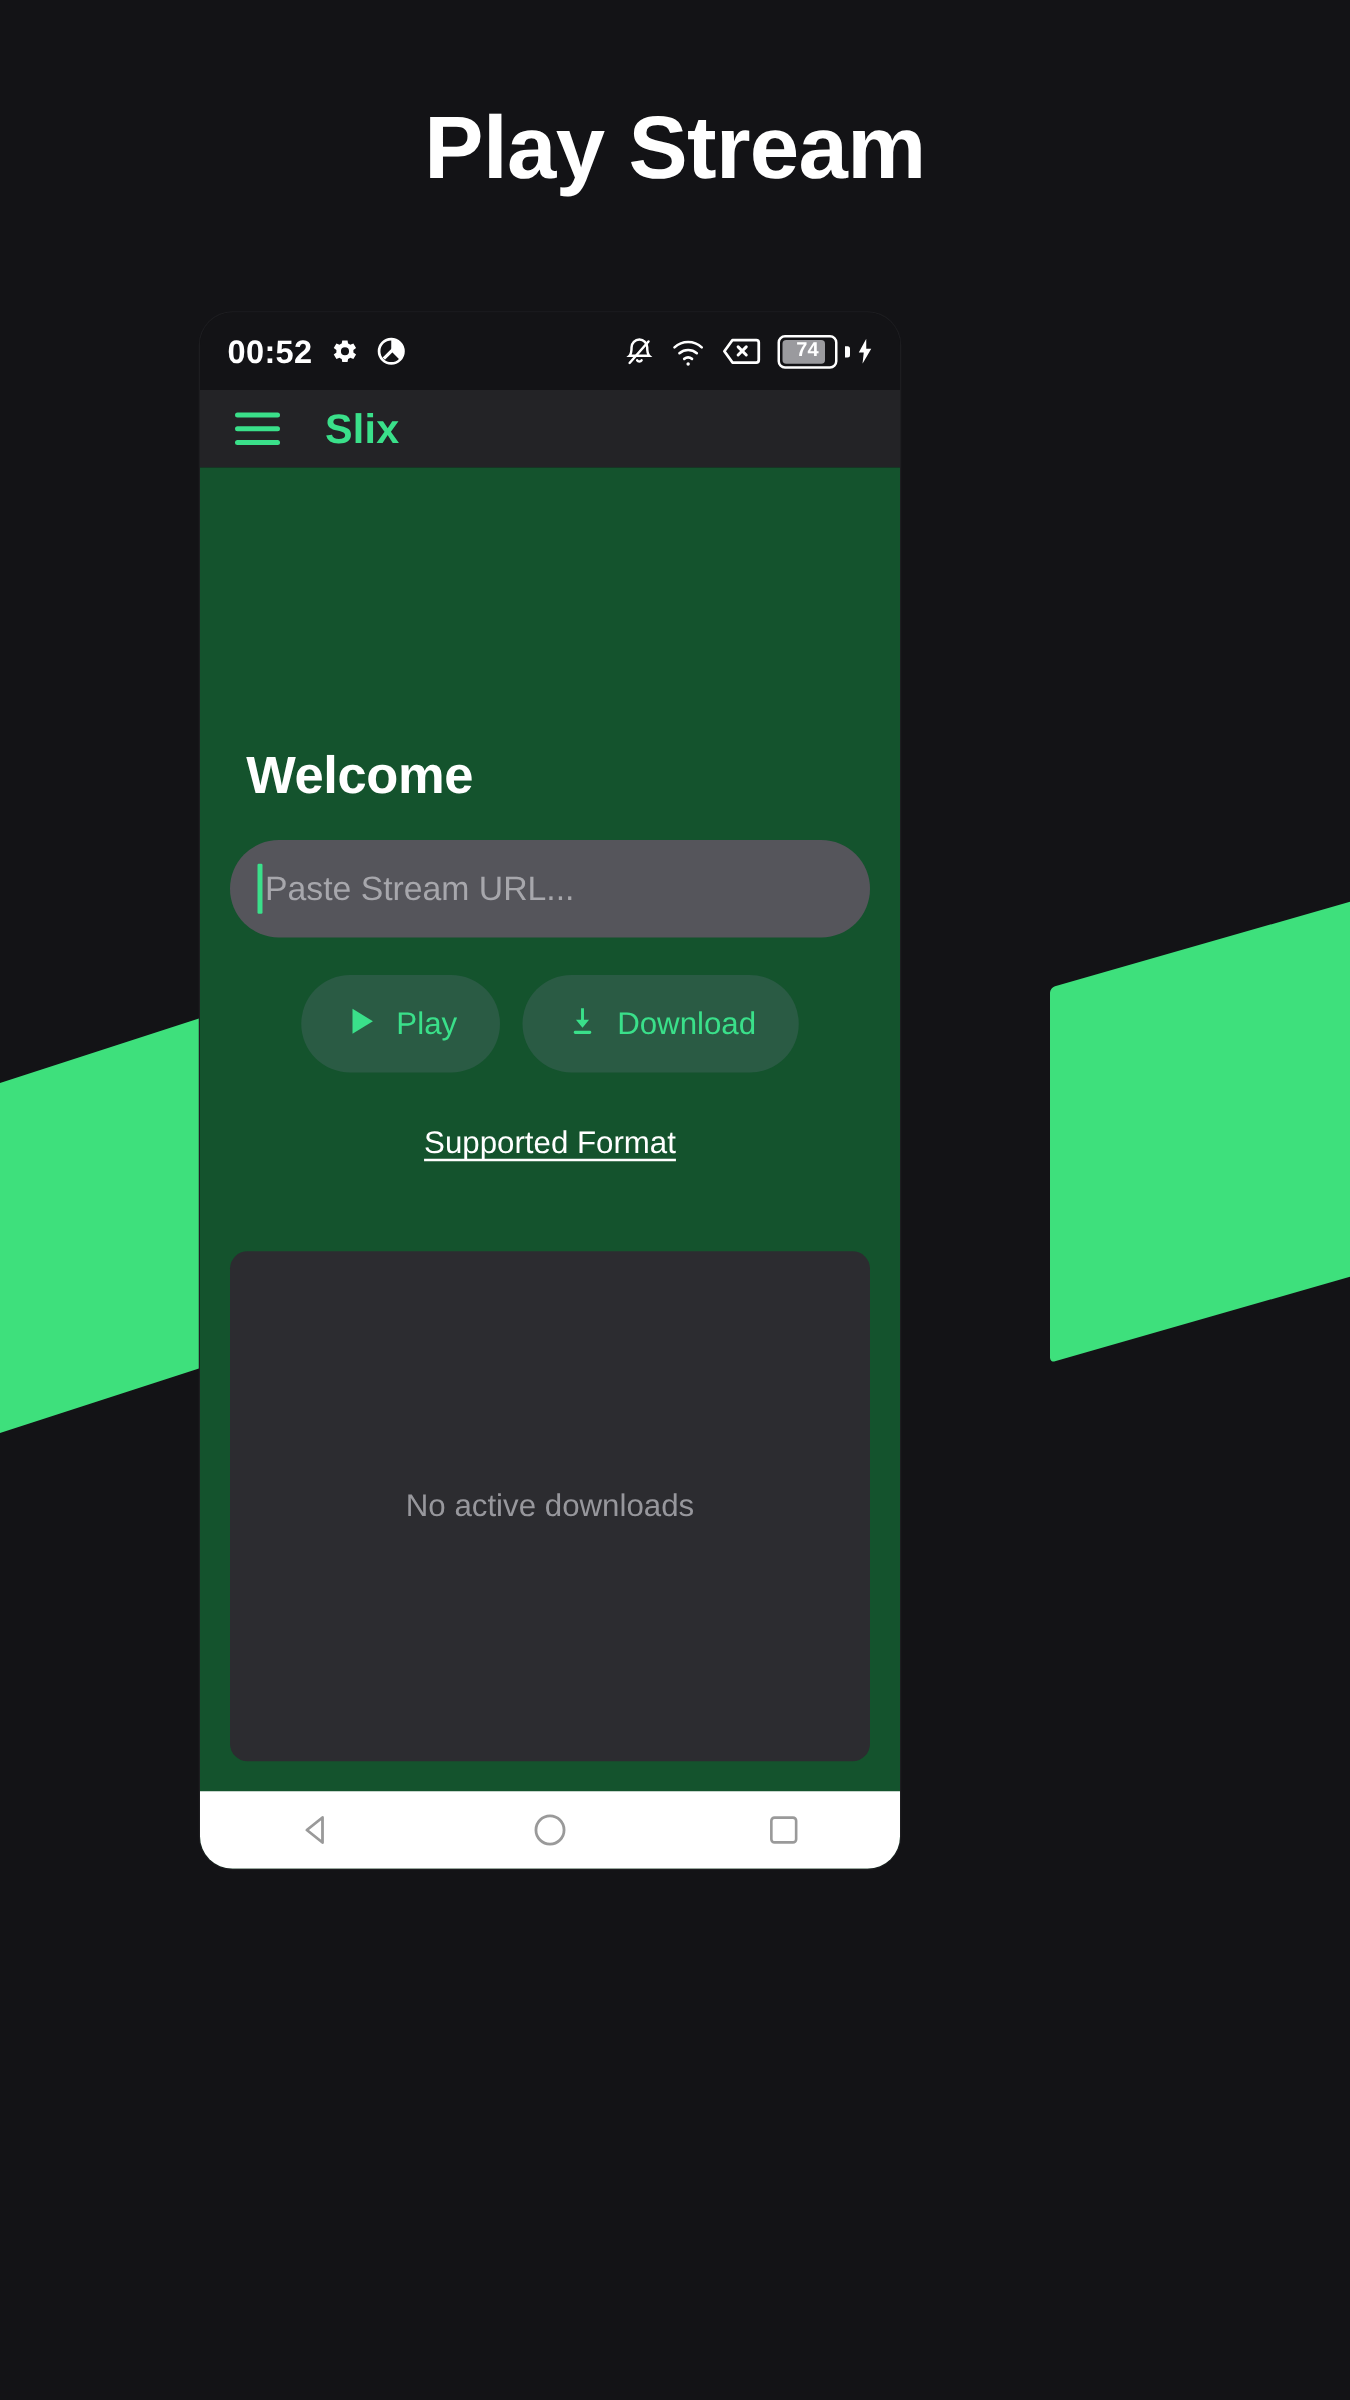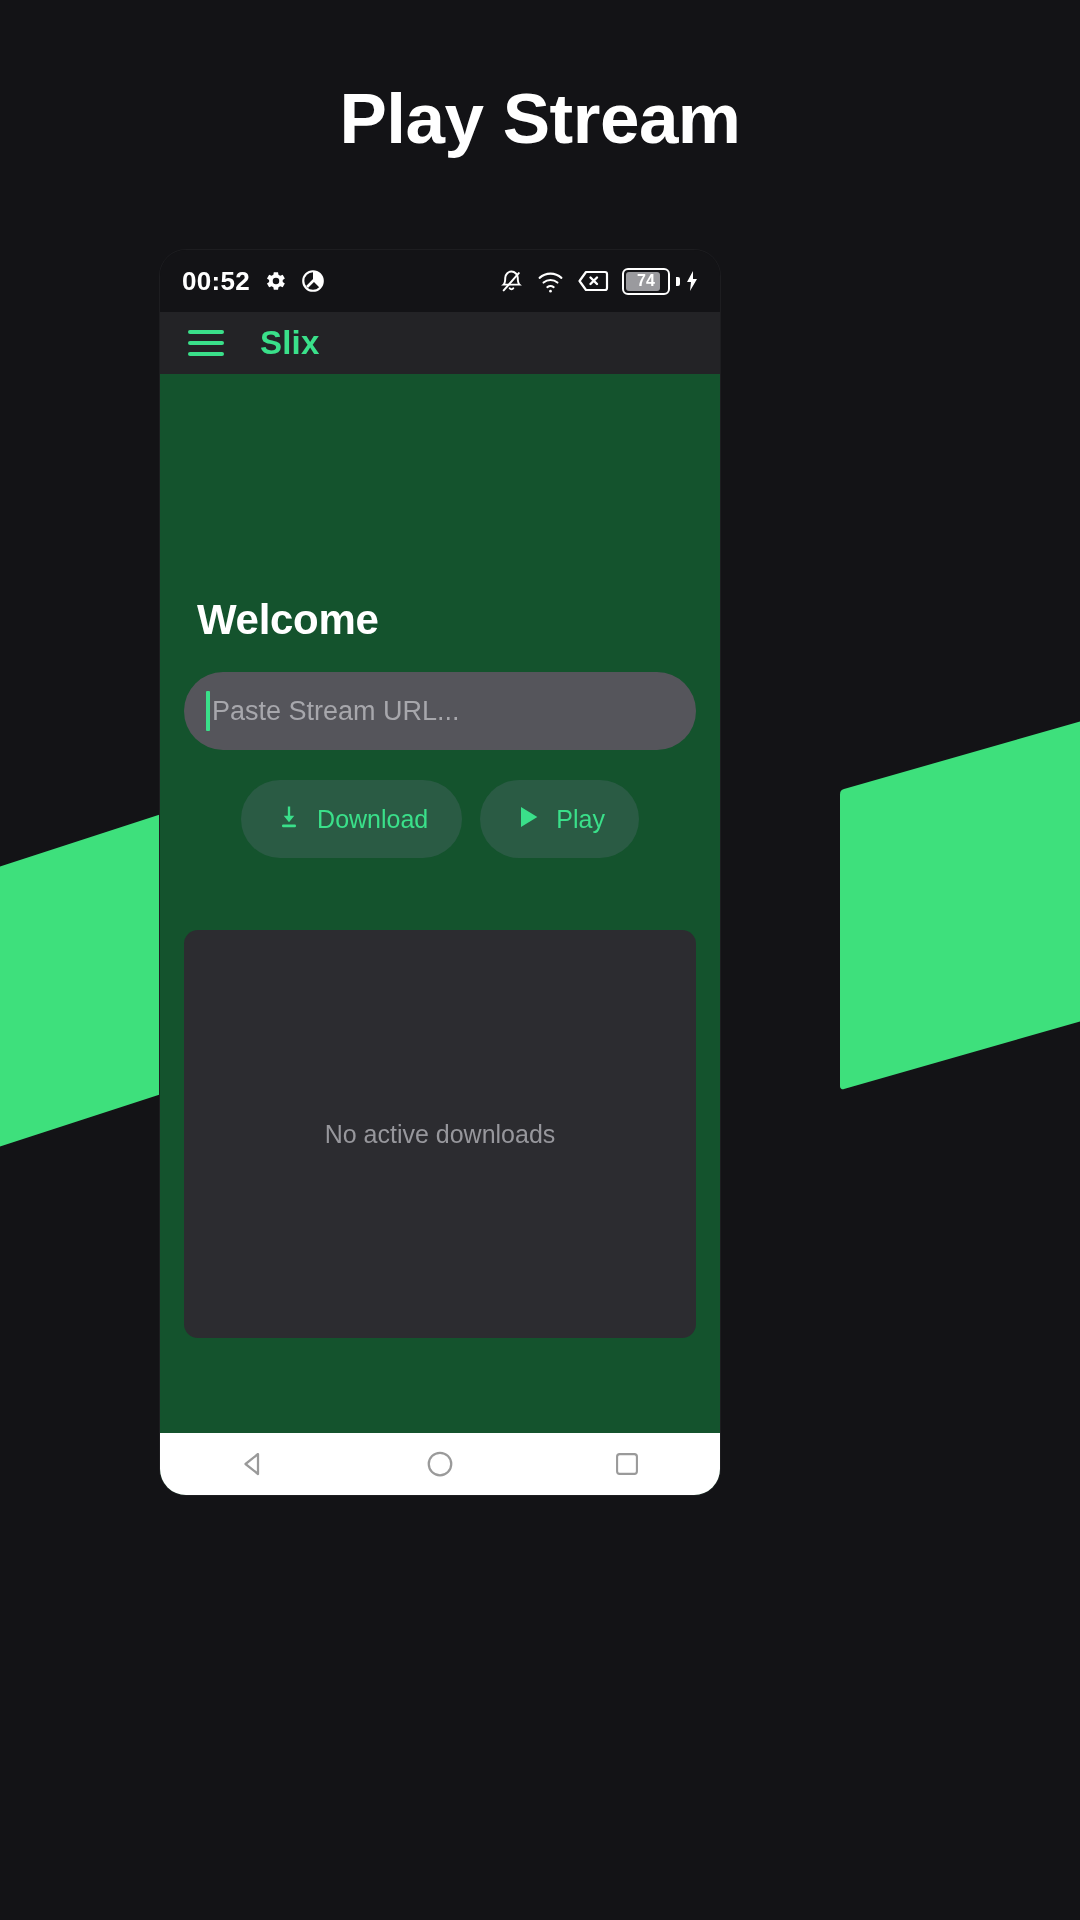--- a/index.html
+++ b/index.html
@@ -237,36 +237,39 @@
 
     <div class="url-field">
       <span class="caret"></span>
       <span class="ph">Paste Stream URL...</span>
     </div>
 
     <div class="btn-row">
       <div class="pill">
         <span>
           <svg width="28" height="28" viewBox="0 0 24 24" fill="#3ae08a">
+            <path d="M6 3.5 20 12 6 20.5z"></path>
+          </svg>
+        </span>
+        <span class="lbl">Play</span>
+      </div>
+      <div class="pill">
+        <span>
+          <svg width="28" height="28" viewBox="0 0 24 24" fill="#3ae08a">
             <path d="M11 3h2v8h3.5L12 16.5 7.5 11H11z"></path>
             <rect x="6" y="18.5" width="12" height="2.2" rx="1"></rect>
           </svg>
         </span>
         <span class="lbl">Download</span>
       </div>
-      <div class="pill">
-        <span>
-          <svg width="28" height="28" viewBox="0 0 24 24" fill="#3ae08a">
-            <path d="M6 3.5 20 12 6 20.5z"></path>
-          </svg>
-        </span>
-        <span class="lbl">Play</span>
-      </div>
-    </div>
-
+    </div>
+
+    <div class="supported">
+      <span>Supported Format</span>
+    </div>
 
     <div class="downloads-panel">
       <span class="downloads-empty">No active downloads</span>
     </div>
   </div>
 
   <div class="navbar">
     <div class="nav-btn">
       <svg width="30" height="30" viewBox="0 0 24 24" fill="none" stroke="#9a9a9a" stroke-width="1.8" stroke-linejoin="round">
         <path d="M16 4 6 12l10 8z"></path>

